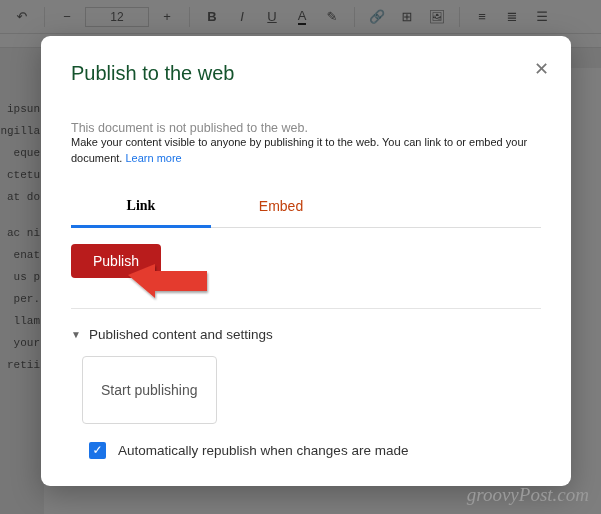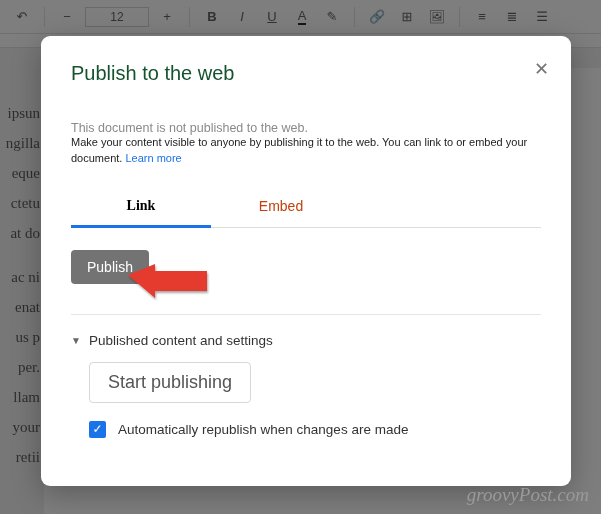--- a/index.html
+++ b/index.html
@@ -44,24 +44,24 @@
     .doc-area {
       padding: 20px 0 0 0;
       background: #f0f0f0;
       height: calc(100% - 48px);
       display:flex;
     }
     .side-text {
       width: 40px;
       padding-top: 30px;
       color: #3a3a3a;
-      font-size: 15px;
+      font-size: 11px;
       line-height: 2;
       text-align: right;
-      font-family: Liberation Serif, serif;
+      font-family: Liberation Mono, monospace;
     }
     .page {
       margin-left: 4px;
       background: #fff;
       flex:1;
       height: 100%;
     }
 
     .overlay {
       position:absolute;
@@ -120,25 +120,25 @@
       cursor: pointer;
     }
     .tab.active {
       color: #000;
       font-weight: 700;
       border-bottom: 3px solid #1a73e8;
       margin-bottom: -1px;
       font-family: Liberation Serif, serif;
     }
     .publish-btn {
-      margin-top: 22px;
-      background: #737373;
+      margin-top: 16px;
+      background: #b91c1c;
       color: #fff;
       border: none;
-      padding: 9px 16px;
+      padding: 9px 22px;
       font-size: 14px;
       font-weight: 500;
       border-radius: 4px;
       cursor: pointer;
     }
     .hr {
       margin-top: 30px;
       border: none;
       border-top: 1px solid #e4e4e4;
     }
@@ -150,26 +150,26 @@
       font-size: 13.5px;
       color: #333;
       cursor: pointer;
     }
     .collapse .tri {
       color: #666;
       font-size: 10px;
     }
     .start-btn {
       margin-top: 14px;
-      margin-left: 18px;
+      margin-left: 11px;
       background: #fff;
       border: 1px solid #d8d8d8;
       color: #555;
-      padding: 9px 18px;
-      font-size: 18px;
+      padding: 25px 18px;
+      font-size: 14px;
       border-radius: 4px;
       cursor: pointer;
     }
     .check-row {
       margin-top: 18px;
       margin-left: 18px;
       display: flex;
       align-items: center;
       gap: 12px;
       font-size: 13.5px;

